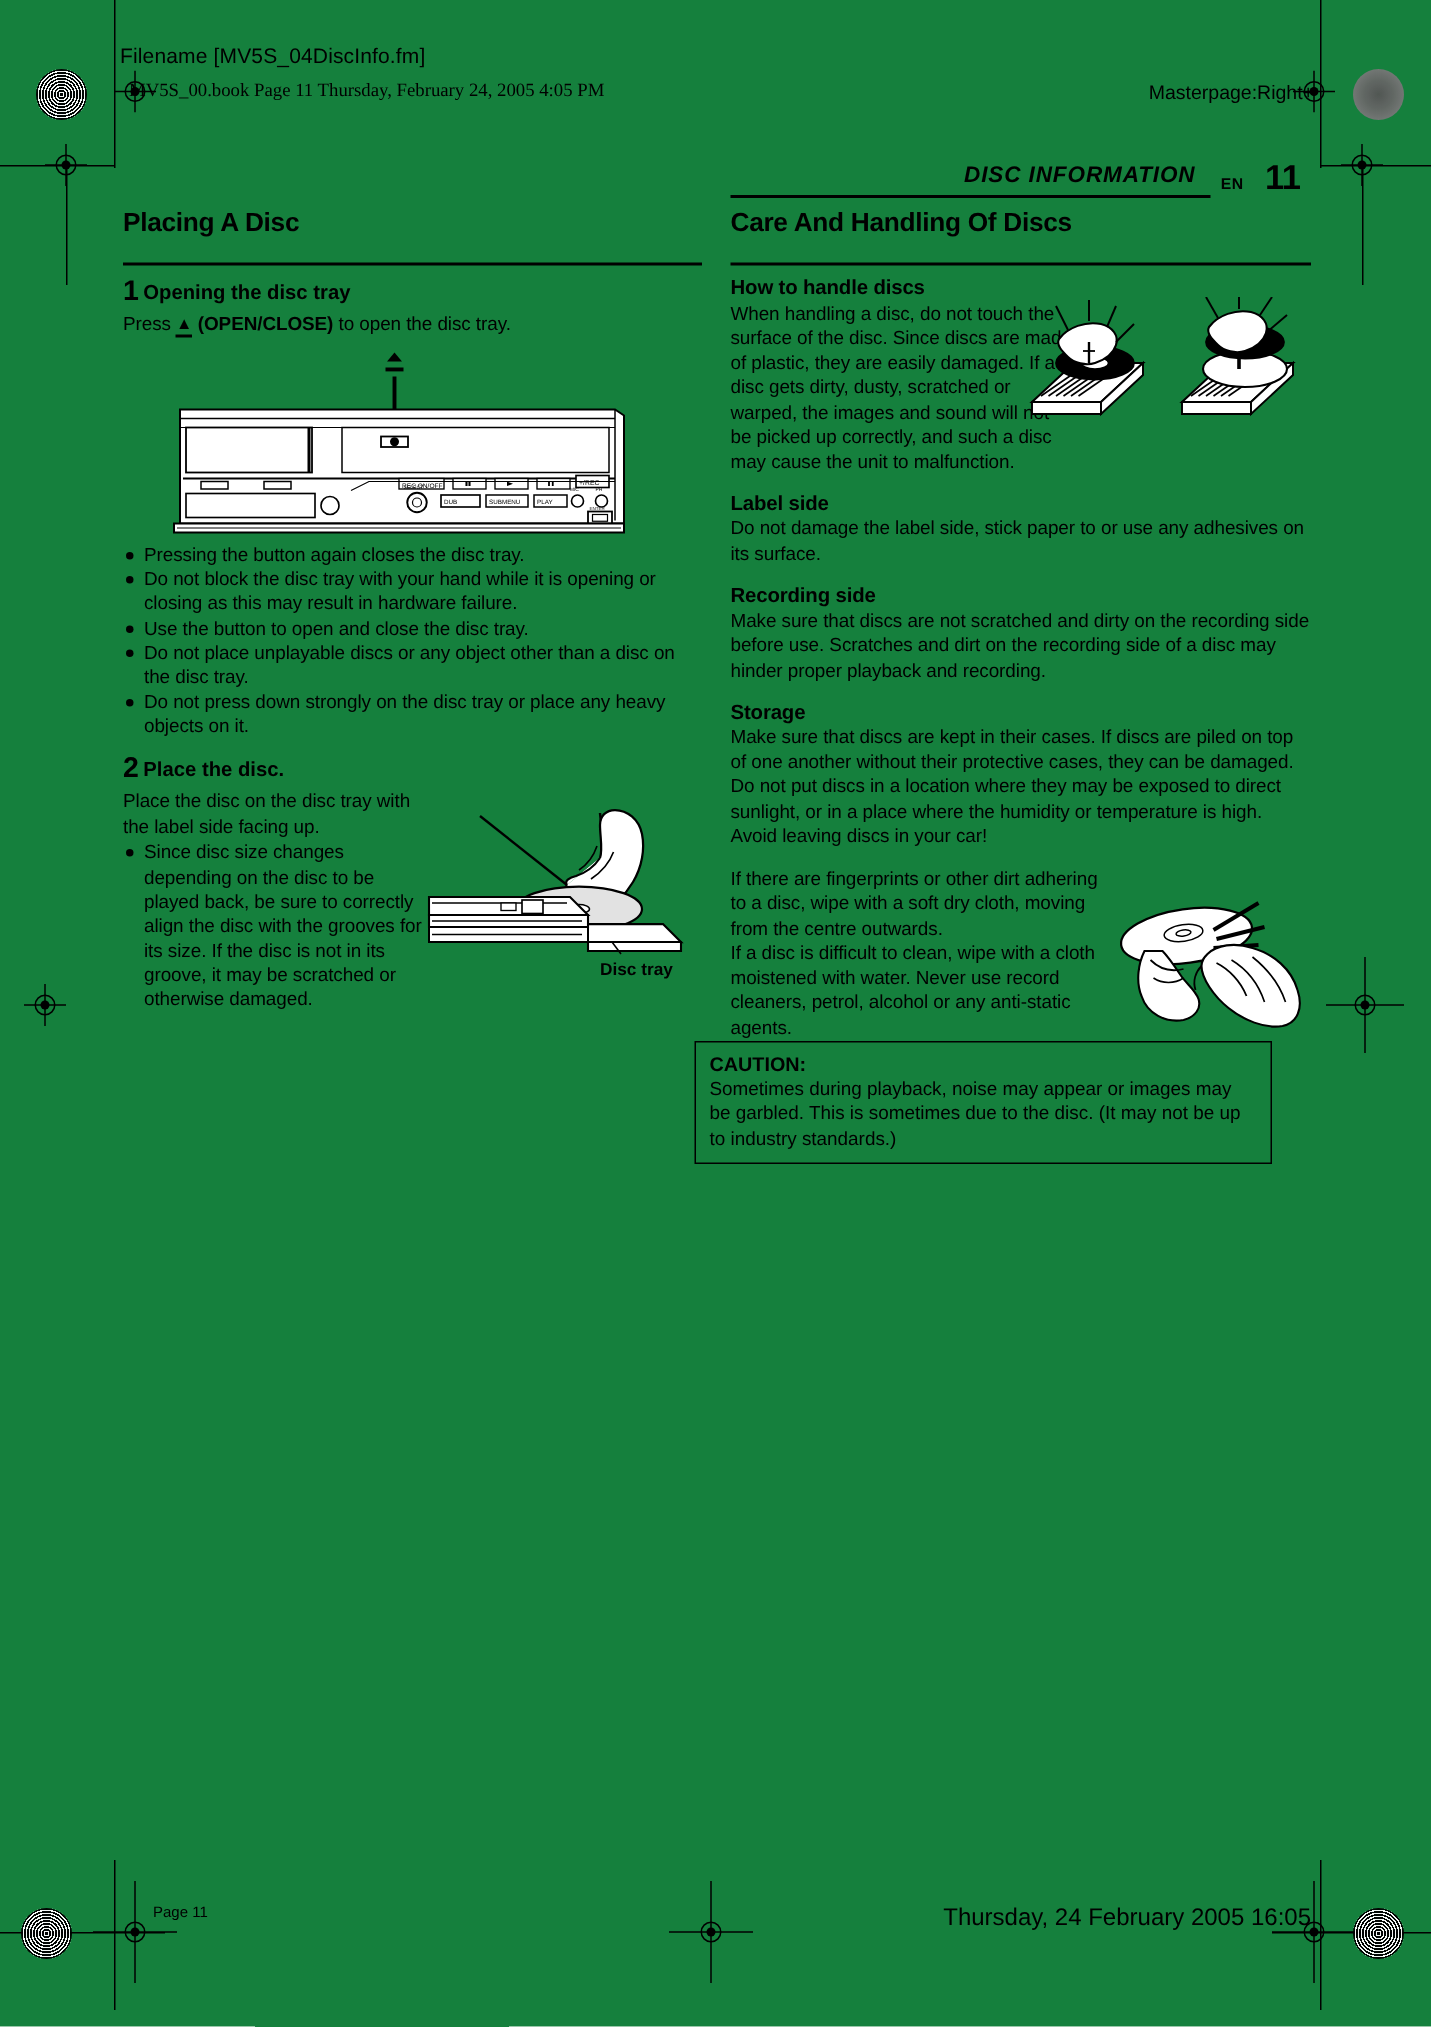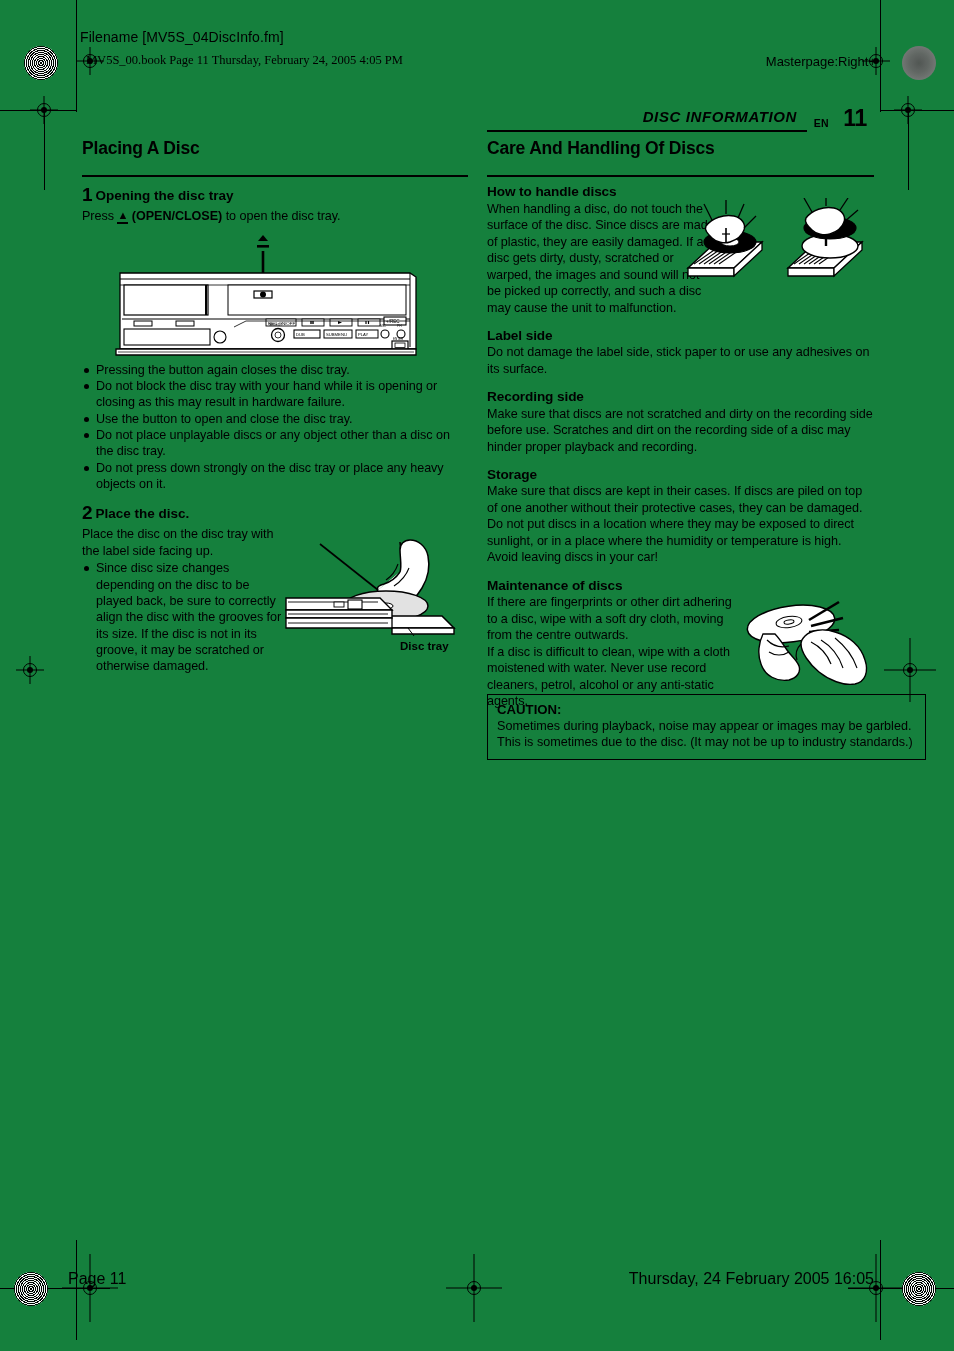--- a/index.html
+++ b/index.html
@@ -198,44 +198,44 @@
     margin: 0 0 0px 0;
     font-size: 13.6px;
     font-weight: bold;
     letter-spacing: -.1px;
     line-height: 1.2;
   }
   .gap { height: 12px; }
 
   .caution-box {
     position: absolute;
-    left: 487px;
+    left: 463px;
     top: 694px;
-    width: 439px;
+    width: 385px;
     border: 1.4px solid #000;
     box-sizing: border-box;
     padding: 7px 9px 8px 9px;
   }
   .caution-title {
     font-size: 13.2px;
     font-weight: bold;
     margin-bottom: 1px;
   }
   .caution-box p {
     margin: 0;
     font-size: 12.6px;
     line-height: 1.30;
   }
 
   
   .foot-left {
     position: absolute;
-    left: 68px;
+    left: 102px;
     top: 1270px;
-    font-size: 16px;
+    font-size: 10px;
   }
   .foot-right {
     position: absolute;
     right: 80px;
     top: 1270px;
     font-size: 16px;
     white-space: nowrap;
   }
 
   .eject-glyph {
@@ -559,21 +559,20 @@
     <p class="body">Make sure that discs are not scratched and dirty on the recording side before use. Scratches and dirt on the recording side of a disc may hinder proper playback and recording.</p>
 
     <div class="gap"></div>
 
     <h3 class="sub">Storage</h3>
     <p class="body">Make sure that discs are kept in their cases. If discs are piled on top of one another without their protective cases, they can be damaged. Do not put discs in a location where they may be exposed to direct sunlight, or in a place where the humidity or temperature is high. Avoid leaving discs in your car!</p>
 
     <div class="gap"></div>
 
     <div style="position:relative;">
-      <h3 class="sub">Maintenance of discs</h3>
       <p class="body" style="width:248px;">If there are fingerprints or other dirt adhering to a disc, wipe with a soft dry cloth, moving from the centre outwards.</p>
       <p class="body" style="width:248px;">If a disc is difficult to clean, wipe with a cloth moistened with water. Never use record cleaners, petrol, alcohol or any anti-static agents.</p>
 
       <svg width="140" height="100" viewBox="0 0 140 100" style="position:absolute; left:252px; top:12px;">
 
         <ellipse cx="52" cy="34" rx="44" ry="18" fill="#fff" stroke="#000" stroke-width="1.5" transform="rotate(-8 52 34)"></ellipse>
         <ellipse cx="50" cy="32" rx="13" ry="5.5" fill="none" stroke="#000" stroke-width="1" transform="rotate(-8 50 32)"></ellipse>
         <ellipse cx="50" cy="32" rx="5" ry="2" fill="none" stroke="#000" stroke-width="1" transform="rotate(-8 50 32)"></ellipse>
 
         <path d="M70 30 L100 12" stroke="#000" stroke-width="2.6" fill="none"></path>

